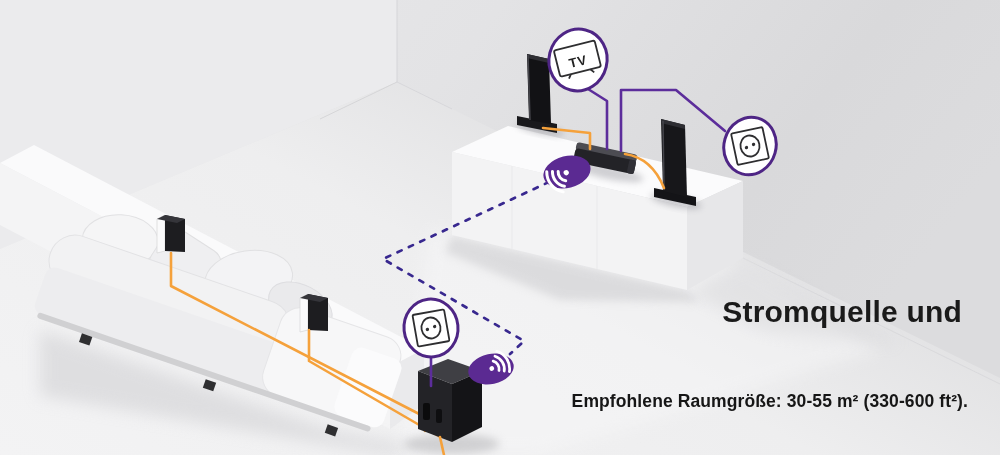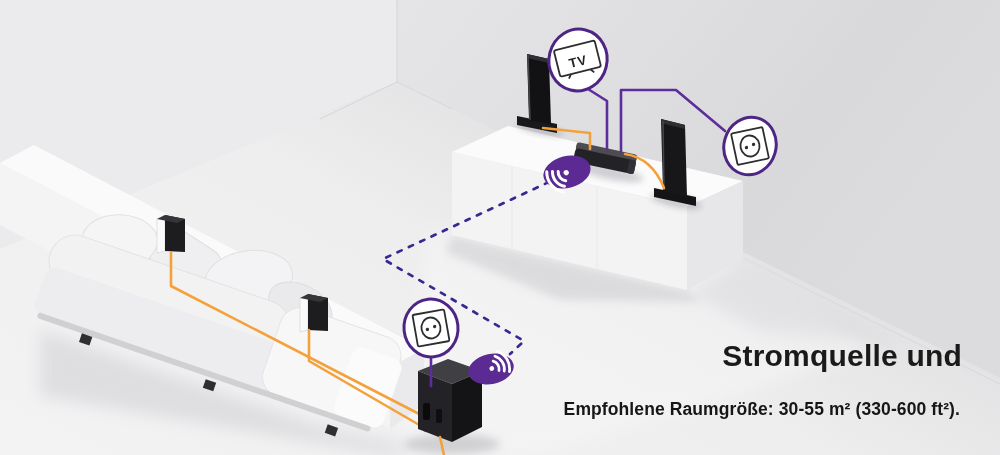--- a/index.html
+++ b/index.html
@@ -11,22 +11,22 @@
   .ln-p{fill:none;stroke:var(--purple-line,#5C2D9B);stroke-width:2.6;stroke-linecap:round;stroke-linejoin:round;}
   .ln-dash{fill:none;stroke:var(--purple-dash,#38288F);stroke-width:2.7;stroke-linecap:round;
            stroke-linejoin:round;stroke-dasharray:4.5 8;}
   .badge{fill:#ffffff;stroke:var(--purple,#4E2585);stroke-width:3;}
   .glyph{stroke:#2e2e30;stroke-width:1.8;}
   .wifi-fill{fill:var(--wifi-fill,#5B2A92);}
   .wifi-arc{stroke:#ffffff;stroke-width:3;fill:none;stroke-linecap:round;}
   .headline{position:absolute;right:38px;top:294px;text-align:right;margin:0;
             font-size:30px;line-height:36px;font-weight:700;color:var(--text,#1A1A1A);
             letter-spacing:.2px;}
-  .headline span{display:block;margin-top:44px;}
-  .subline{position:absolute;right:24px;top:383px;margin:16px;font-size:17.5px;font-weight:700;
+  .headline span{display:block;}
+  .subline{position:absolute;right:24px;top:383px;margin:8px;font-size:17.5px;font-weight:700;
            color:#161616;letter-spacing:.1px;}
 </style>
 </head>
 <body>
 
 <div class="stage">
 <svg width="1000" height="455" viewBox="0 0 1000 455">
   <defs>
     <linearGradient id="wallGrad" x1="0" y1="0" x2="1" y2="0.35">
       <stop offset="0" stop-color="#eaeaec"></stop>

